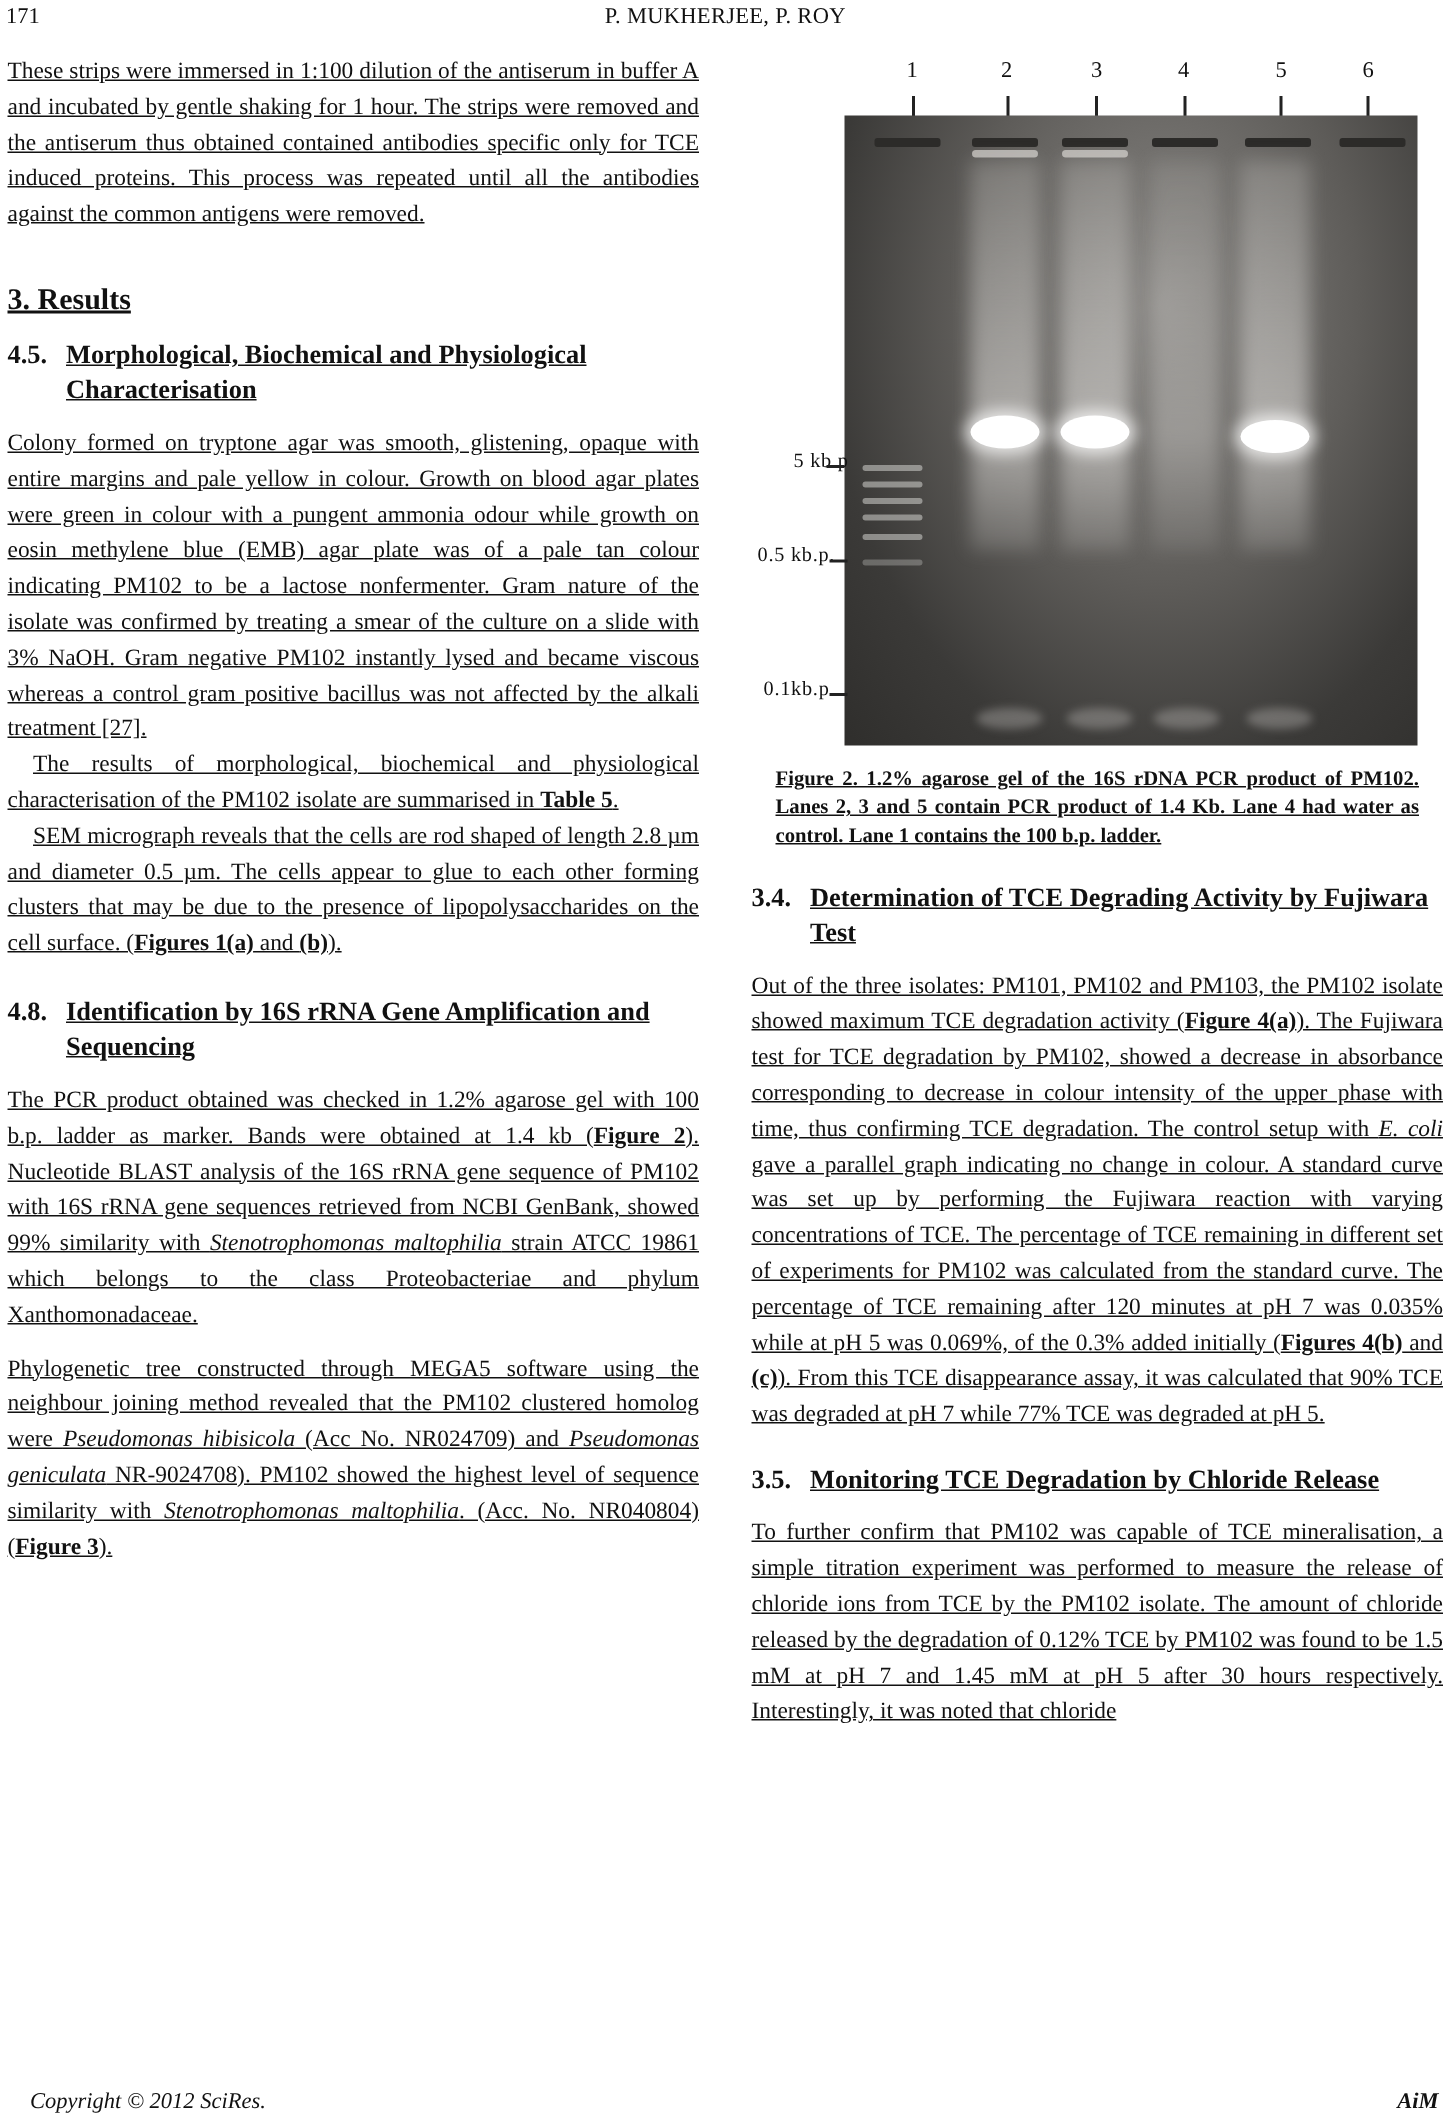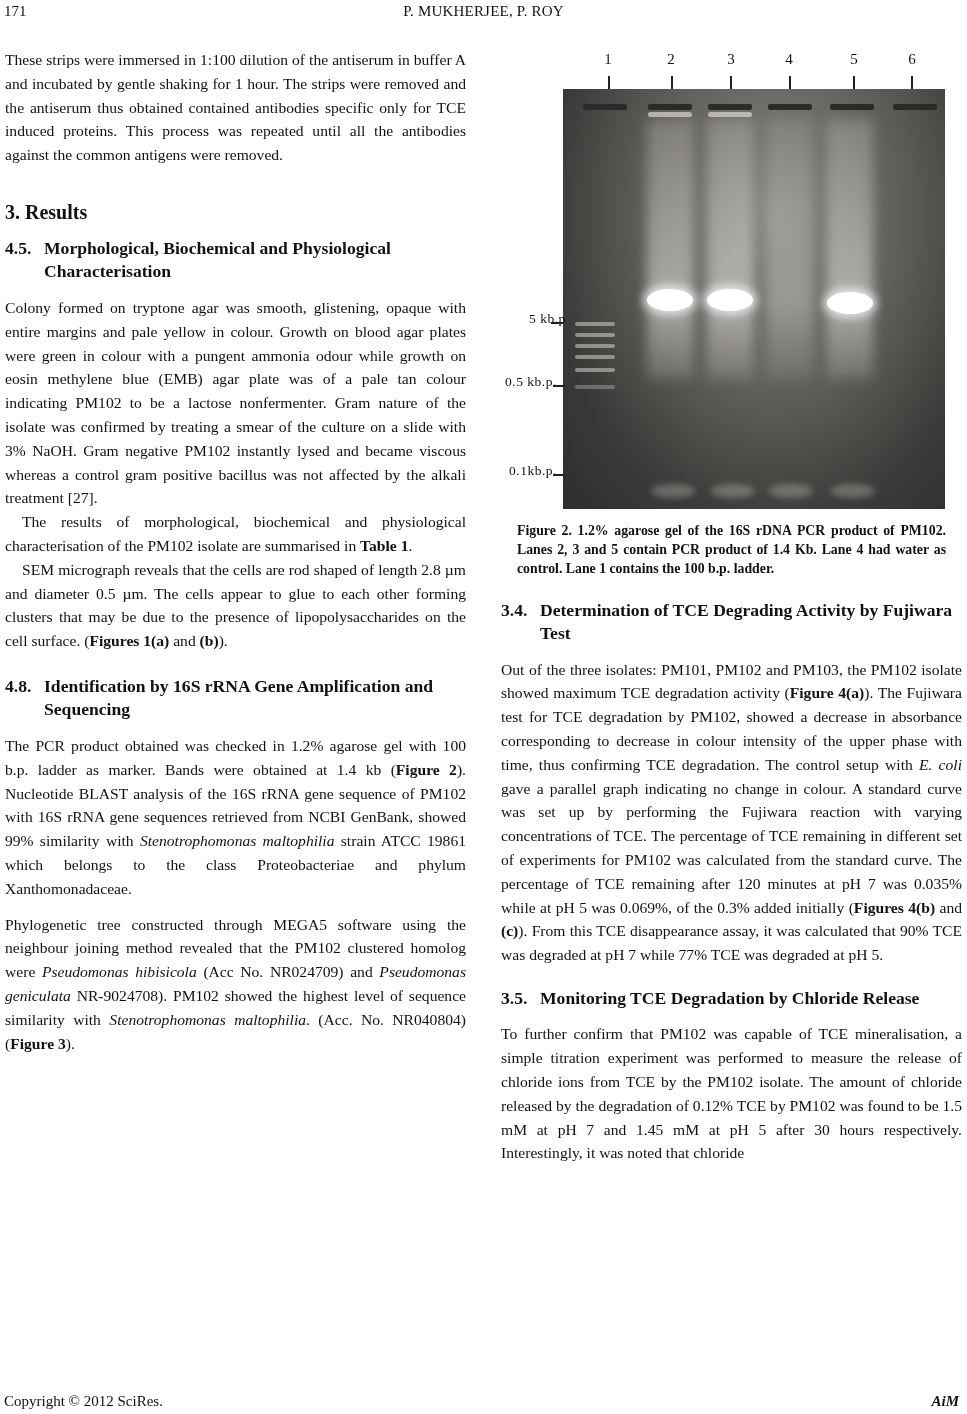--- a/index.html
+++ b/index.html
@@ -1,21 +1,21 @@
 <!DOCTYPE html>
 <html><head>
 <meta charset="utf-8">
 <style>
   html, body { margin:0; padding:0; background:#ffffff; }
   body { width:967px; height:1414px; position:relative; overflow:hidden;
          font-family:"Liberation Serif", "DejaVu Serif", serif; color:#111; }
   .running-head { position:absolute; top:0; left:0; width:967px; height:24px; font-size:15px; }
   .page-num { position:absolute; left:4px; top:3px; }
   .authors { position:absolute; left:0; right:0; top:3px; text-align:center; letter-spacing:0.2px; }
-  .col { position:absolute; top:48px; width:461px; }
+  .col { position:absolute; top:36px; width:461px;text-decoration:underline; }
   .col-left { left:5px; }
   .col-right { left:501px; }
   p.txt { margin:0; font-size:15.6px; line-height:23.8px; text-align:justify; text-align-last:left; }
   p.indent { text-indent:17px; }
   h2.sec { margin:0; font-size:20px; font-weight:bold; line-height:26px; }
   h3.sub { margin:0; font-size:17.6px; font-weight:bold; line-height:23.5px; padding-left:39px; text-indent:-39px; }
   .sub .num { display:inline-block; width:39px; text-indent:0; }
   i { font-style:italic; }
   b { font-weight:bold; }
   .figure { position:relative; width:461px; height:465px; }
@@ -30,39 +30,39 @@
   .smear { position:absolute; top:30px; width:46px; height:260px;
            background:linear-gradient(180deg, rgba(210,208,204,0.25), rgba(230,228,225,0.55) 70%, rgba(200,198,195,0.2)); filter:blur(6px); }
   .band { position:absolute; top:200px; width:46px; height:22px; background:#ffffff; border-radius:50%;
           box-shadow:0 0 10px 4px rgba(255,255,255,0.7); }
   .ladder-band { position:absolute; left:12px; width:40px; height:4px; background:rgba(210,210,205,0.55); border-radius:2px; }
   .bottom-glow { position:absolute; top:395px; width:44px; height:14px; background:rgba(200,198,195,0.35); border-radius:50%; filter:blur(3px); }
   .size-label { position:absolute; font-size:13.5px; letter-spacing:0.5px; }
   .size-tick { position:absolute; width:12px; height:1.5px; background:#222; }
   .caption { margin:16px; font-size:13.8px; line-height:19.2px; font-weight:bold; text-align:justify; text-align-last:left; }
   .footer { position:absolute; top:1396px; left:0; width:967px; font-size:15px; }
-  .copyright { position:absolute; left:4px; top:-3px; }
+  .copyright { position:absolute; left:20px; top:-3px;font-style:italic; }
   .journal { position:absolute; right:8px; top:-3px; font-style:italic; font-weight:bold; }
 </style>
 </head>
 <body>
 
 <div class="running-head">
   <span class="page-num">171</span>
   <div class="authors">P. MUKHERJEE, P. ROY</div>
 </div>
 
 <div class="col col-left">
   <p class="txt">These strips were immersed in 1:100 dilution of the antiserum in buffer A and incubated by gentle shaking for 1 hour. The strips were removed and the antiserum thus obtained contained antibodies specific only for TCE induced proteins. This process was repeated until all the antibodies against the common antigens were removed.</p>
 
   <h2 class="sec" style="margin-top:32px;">3. Results</h2>
 
   <h3 class="sub" style="margin-top:12px;"><span class="num">4.5.</span><span>Morphological, Biochemical and Physiological Characterisation</span></h3>
   <p class="txt" style="margin-top:12px;">Colony formed on tryptone agar was smooth, glistening, opaque with entire margins and pale yellow in colour. Growth on blood agar plates were green in colour with a pungent ammonia odour while growth on eosin methylene blue (EMB) agar plate was of a pale tan colour indicating PM102 to be a lactose nonfermenter. Gram nature of the isolate was confirmed by treating a smear of the culture on a slide with 3% NaOH. Gram negative PM102 instantly lysed and became viscous whereas a control gram positive bacillus was not affected by the alkali treatment [27].</p>
-  <p class="txt indent"><span>The results of morphological, biochemical and physiological characterisation of the PM102 isolate are summarised in </span><b>Table 1</b><span>.</span></p>
+  <p class="txt indent"><span>The results of morphological, biochemical and physiological characterisation of the PM102 isolate are summarised in </span><b>Table 5</b><span>.</span></p>
   <p class="txt indent"><span>SEM micrograph reveals that the cells are rod shaped of length 2.8 µm and diameter 0.5 µm. The cells appear to glue to each other forming clusters that may be due to the presence of lipopolysaccharides on the cell surface. (</span><b>Figures 1(a)</b><span> and </span><b>(b)</b><span>).</span></p>
 
   <h3 class="sub" style="margin-top:22px;"><span class="num">4.8.</span><span>Identification by 16S rRNA Gene Amplification and Sequencing</span></h3>
   <p class="txt" style="margin-top:12px;"><span>The PCR product obtained was checked in 1.2% agarose gel with 100 b.p. ladder as marker. Bands were obtained at 1.4 kb (</span><b>Figure 2</b><span>). Nucleotide BLAST analysis of the 16S rRNA gene sequence of PM102 with 16S rRNA gene sequences retrieved from NCBI GenBank, showed 99% similarity with </span><i>Stenotrophomonas maltophilia</i><span> strain ATCC 19861 which belongs to the class Proteobacteriae and phylum Xanthomonadaceae.</span></p>
 
   <p class="txt" style="margin-top:12px;"><span>Phylogenetic tree constructed through MEGA5 software using the neighbour joining method revealed that the PM102 clustered homolog were </span><i>Pseudomonas hibisicola</i><span> (Acc No. NR024709) and </span><i>Pseudomonas geniculata</i><span> NR-9024708). PM102 showed the highest level of sequence similarity with </span><i>Stenotrophomonas maltophilia</i><span>. (Acc. No. NR040804) (</span><b>Figure 3</b><span>).</span></p>
 </div>
 
 <div class="col col-right">
   <div class="figure">

